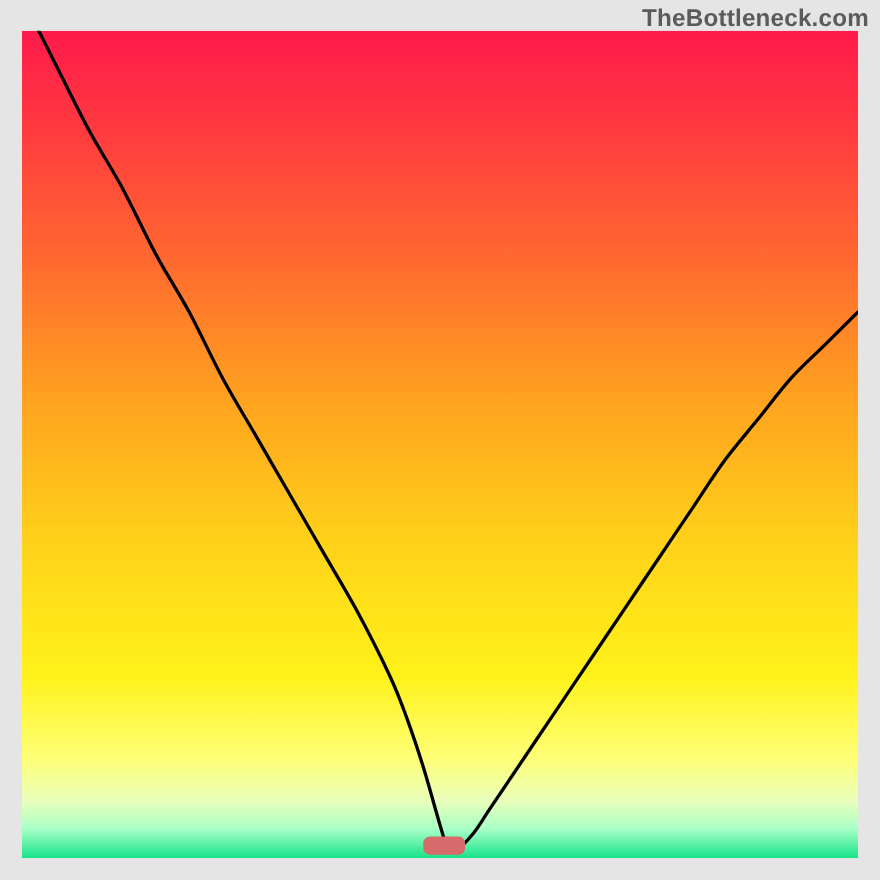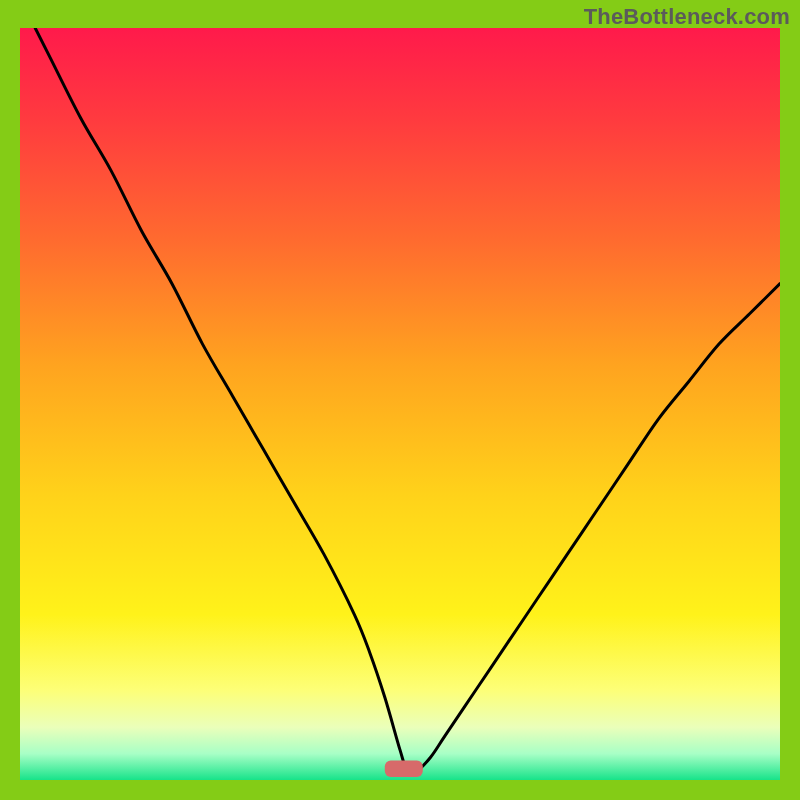--- a/index.html
+++ b/index.html
@@ -9,21 +9,21 @@
     height: 800px;
     background: #000;
     overflow: hidden;
   }
   .frame {
     position: absolute;
     left: 0;
     top: 0;
     width: 800px;
     height: 800px;
-    background: #84cc16;
+    background: #e5e5e5;
   }
   .watermark {
     position: absolute;
     top: 4px;
     right: 10px;
     color: #5b5b5b;
     font-family: Arial, Helvetica, sans-serif;
     font-size: 22px;
     font-weight: 600;
     letter-spacing: 0.2px;

